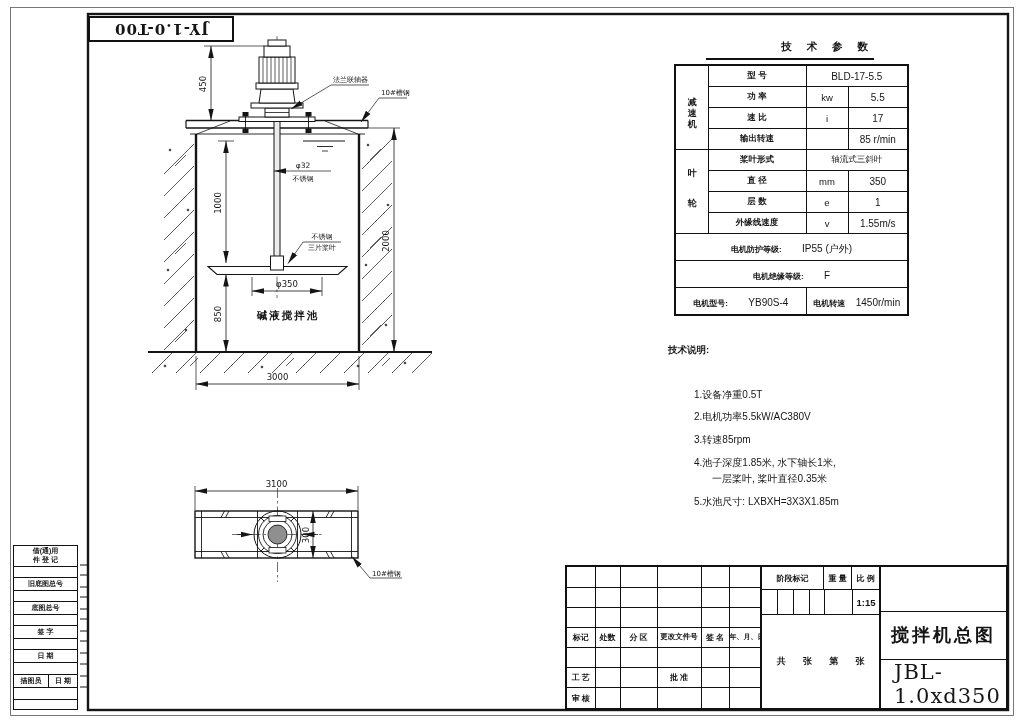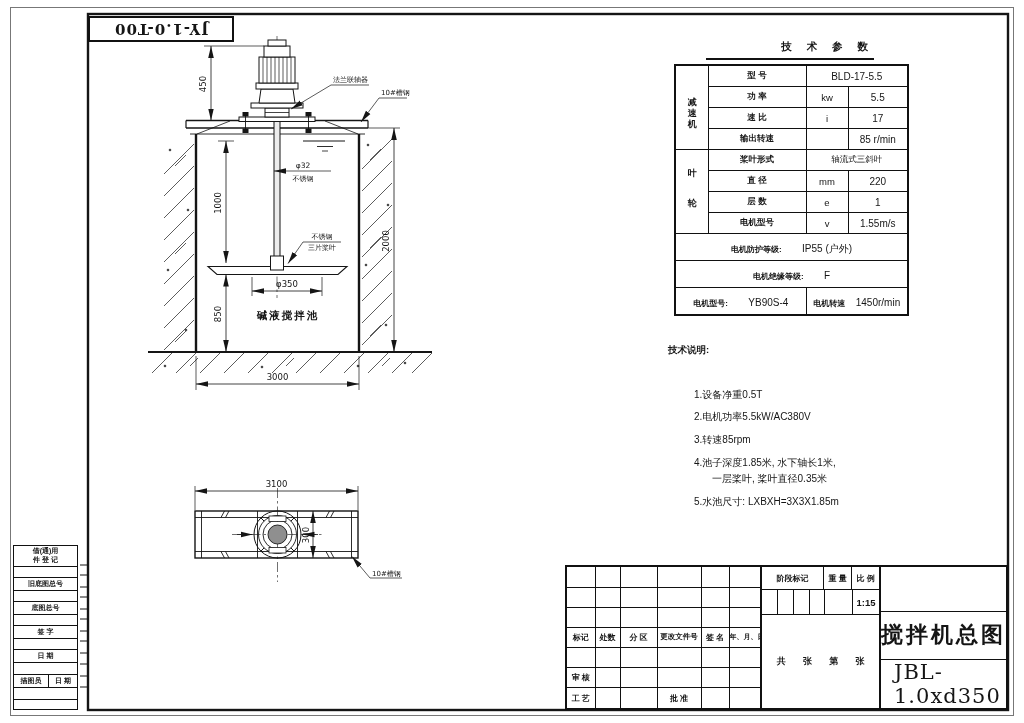--- a/index.html
+++ b/index.html
@@ -63,21 +63,21 @@
   .stageval{height:24px;border-bottom:1px solid #111;display:flex;}
   .sv{width:15.5px;border-right:1px solid #111;}
   .sv4{width:15.5px;border-right:1px solid #111;}
   .svw{width:28px;border-right:1px solid #111;}
   .svs{width:27px;display:flex;align-items:center;justify-content:center;font-size:9.5px;font-weight:bold;}
   .sheetsrow{flex:1;display:flex;align-items:center;justify-content:space-around;
              font-size:9px;font-weight:bold;padding:0 6px;}
   .tb-right{width:133px;border-left:2px solid #111;display:flex;flex-direction:column;}
   .tr-a{height:45px;border-bottom:1.5px solid #111;}
   .tr-b{height:49px;border-bottom:1.5px solid #111;display:flex;align-items:center;justify-content:center;
-        font-size:22px;font-weight:bold;letter-spacing:3px;}
+        font-size:18px;font-weight:bold;letter-spacing:3px;}
   .tr-c{flex:1;display:flex;align-items:center;justify-content:center;
         font-family:"DejaVu Serif",serif;font-size:21px;letter-spacing:1px;padding-left:13px;}
 
   .marginblock{left:13px;top:545px;width:65px;height:165px;border:1.5px solid #111;background:#fff;
                display:flex;flex-direction:column;font-size:7px;font-weight:bold;text-align:center;}
   .mbr{border-bottom:1px solid #111;display:flex;align-items:center;justify-content:center;
        flex-direction:column;line-height:1.25;}
   .mbr:last-child{border-bottom:none;flex:1;}
   .mbsplit{flex-direction:row;}
   .mbsplit .c1{width:34px;border-right:1px solid #111;height:100%;display:flex;align-items:center;justify-content:center;}
@@ -371,29 +371,29 @@
   </tr>
   <tr class="r19">
     <td rowspan="4" class="grp">
       <span class="vtext2">叶轮</span></td>
     <td class="nm">桨叶形式</td>
     <td colspan="2" class="val" style="font-size:8.5px">轴流式三斜叶</td>
   </tr>
   <tr class="r19">
     <td class="nm">直  径</td>
     <td class="unit">mm</td>
-    <td class="val">220</td>
+    <td class="val">350</td>
   </tr>
   <tr class="r19">
     <td class="nm">层  数</td>
     <td class="unit">e</td>
     <td class="val">1</td>
   </tr>
   <tr class="r19">
-    <td class="nm">电机型号</td>
+    <td class="nm">外缘线速度</td>
     <td class="unit">v</td>
     <td class="val">1.55m/s</td>
   </tr>
   <tr class="r24">
     <td colspan="4" class="fullc">
       <span class="plbl">电机防护等级:</span>
       <span class="pval">IP55 (户外)</span>
     </td>
   </tr>
   <tr class="r24">
@@ -470,33 +470,33 @@
     </tr>
     <tr>
             <td></td>
             <td></td>
             <td></td>
             <td></td>
             <td></td>
             <td></td>
           </tr>
     <tr>
+      <td>工 艺</td>
+      <td></td>
+            <td></td>
+      <td>批 准</td>
+      <td></td>
+            <td></td>
+    </tr>
+    <tr>
       <td>审 核</td>
       <td></td>
             <td></td>
             <td></td>
             <td></td>
-            <td></td>
-    </tr>
-    <tr>
-      <td>工 艺</td>
-      <td></td>
-            <td></td>
-      <td>批 准</td>
-      <td></td>
             <td></td>
     </tr>
   </tbody>
       </table>
 
   <div class="tb-mid">
     <div class="stagehdr">
       <div class="sh1">阶段标记</div>
       <div class="sh2">重 量</div>
       <div class="sh3">比 例</div>

